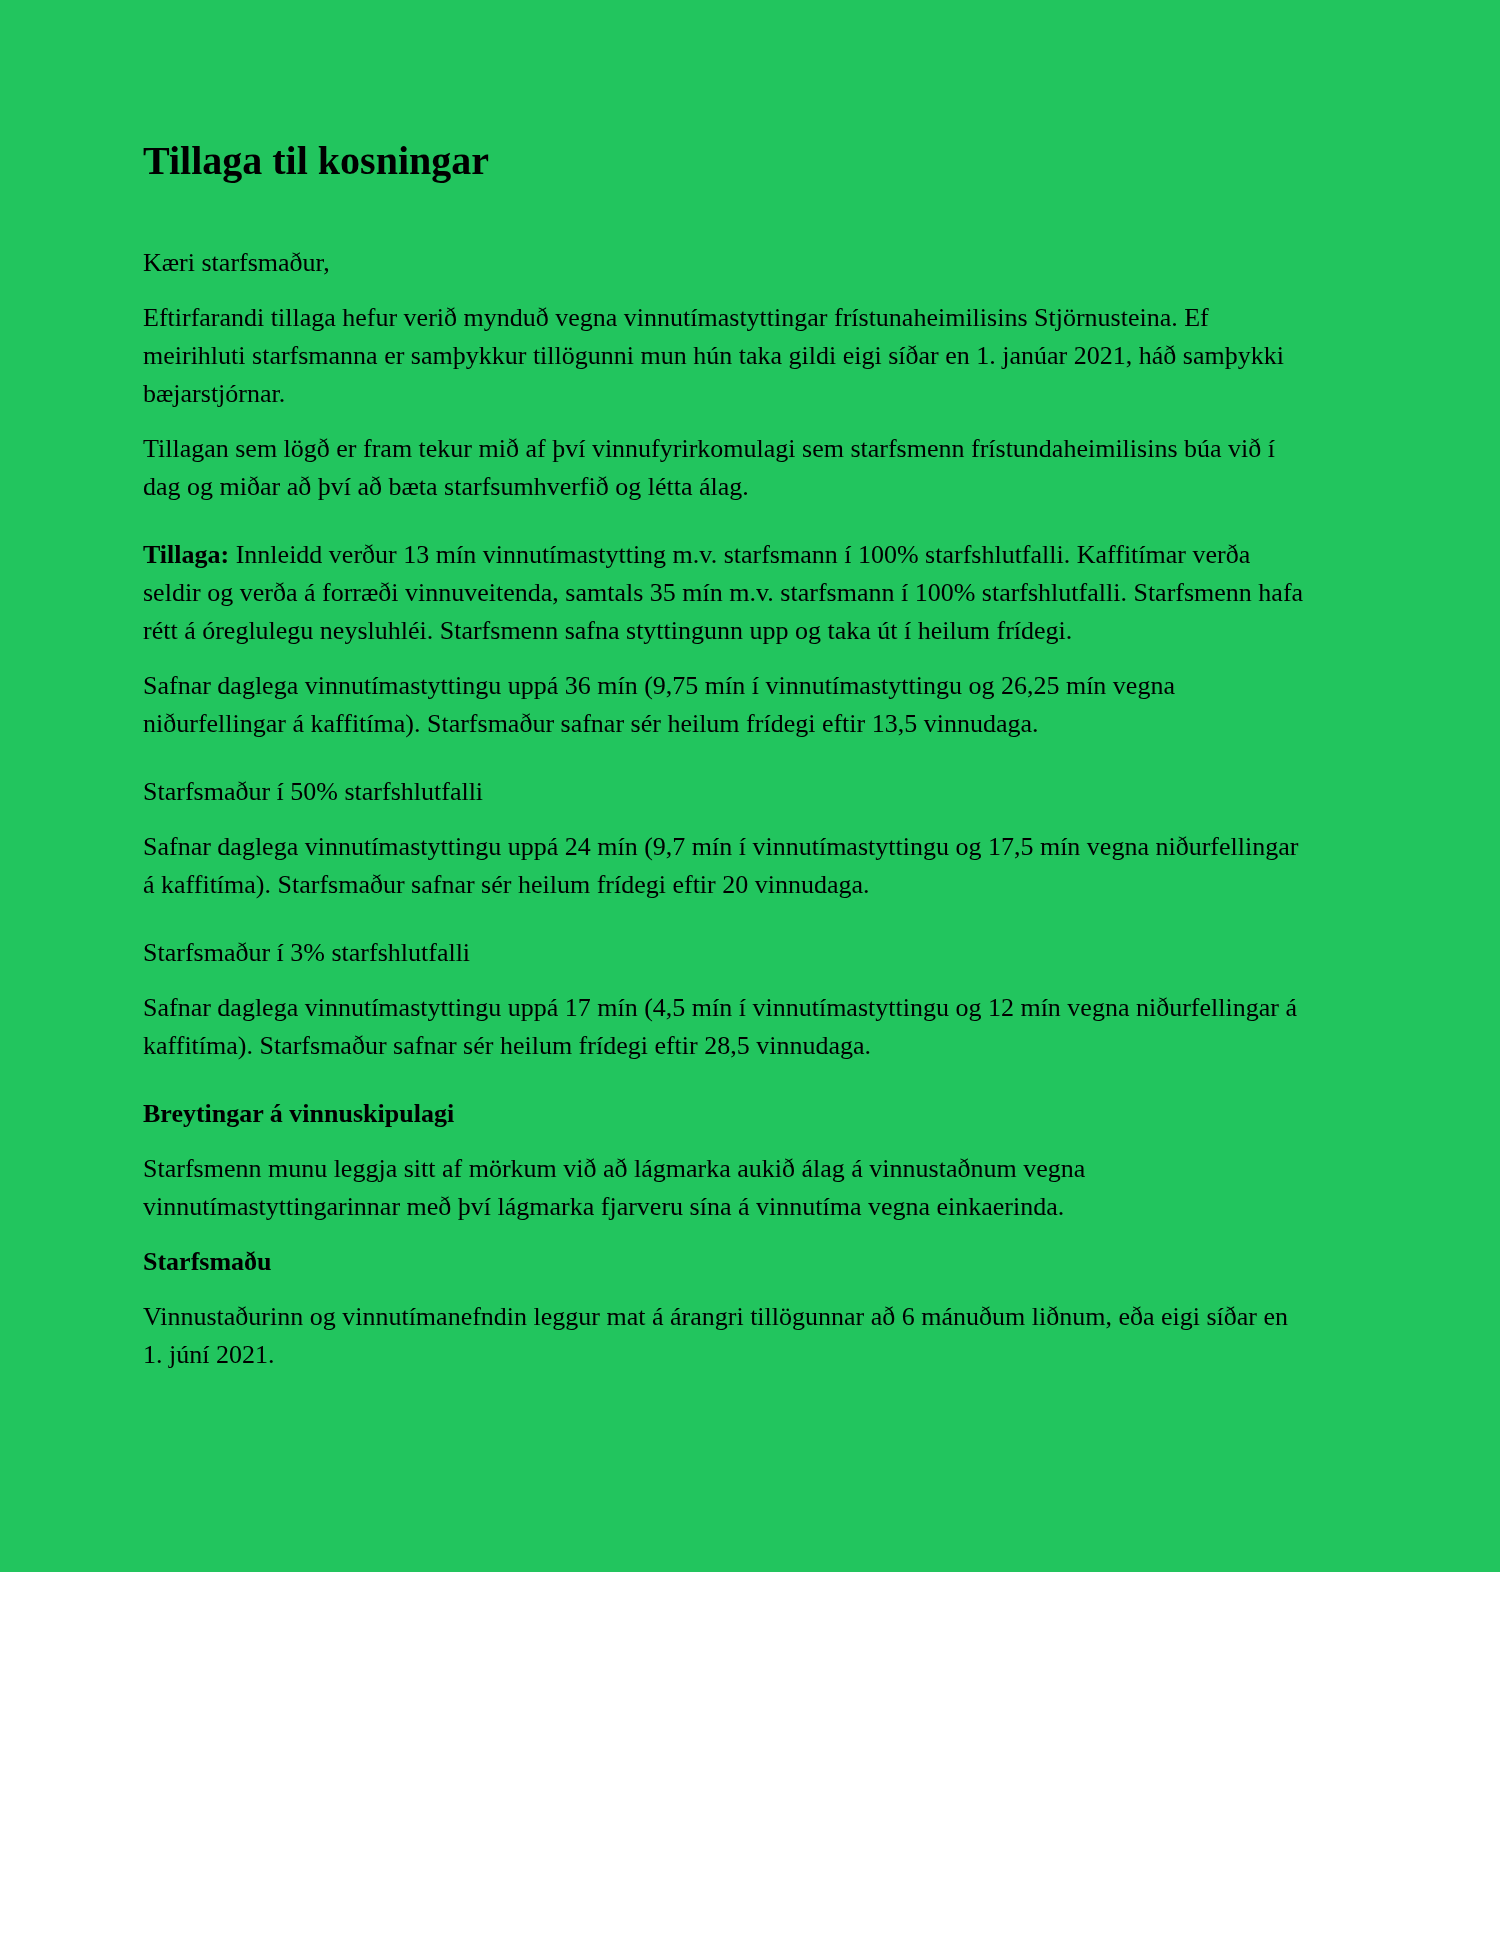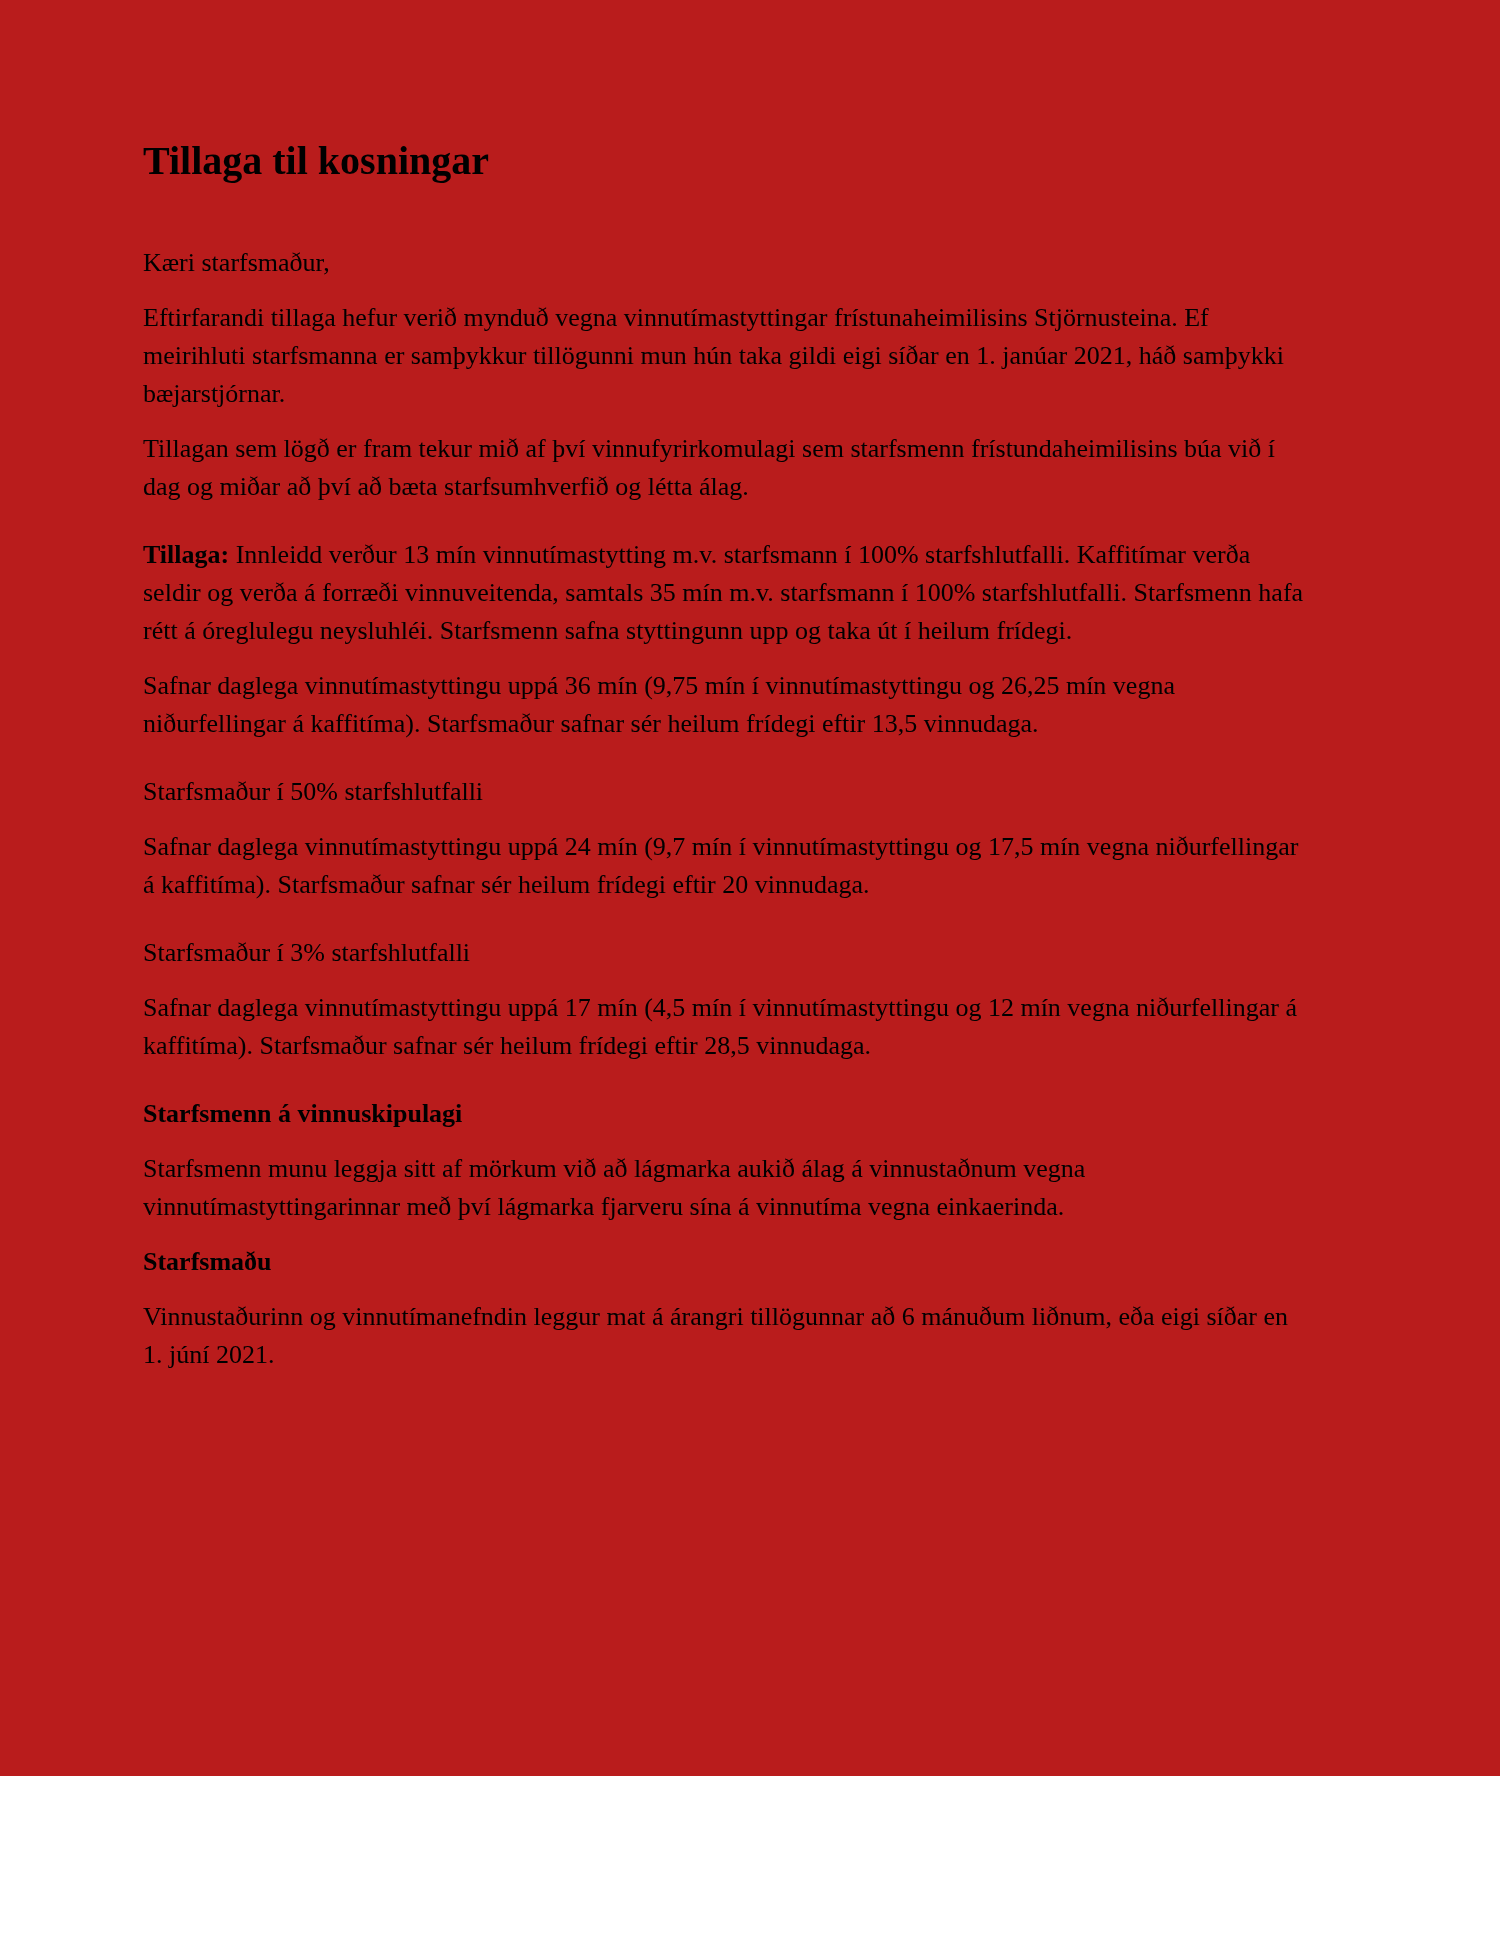--- a/index.html
+++ b/index.html
@@ -12,23 +12,23 @@
     height: 1942px;
     font-family: "Liberation Serif", "DejaVu Serif", serif;
     font-size: 26px;
     line-height: 38px;
     color: #000000;
     overflow: hidden;
   }
   .page {
     box-sizing: border-box;
     width: 1500px;
-    height: 1776px;
+    height: 1572px;
     padding: 136px 0 0 143px;
-    background: #b91c1c;
+    background: #22c55e;
   }
   .content {
     width: 1165px;
   }
   .doc-title {
     font-size: 40px;
     line-height: 50px;
     font-weight: bold;
     margin: 0 0 58px 0;
   }
@@ -63,21 +63,21 @@
     <p>Safnar daglega vinnutímastyttingu uppá 36 mín (9,75 mín í vinnutímastyttingu og 26,25 mín vegna niðurfellingar á kaffitíma). Starfsmaður safnar sér heilum frídegi eftir 13,5 vinnudaga.</p>
 
     <p class="blank-before">Starfsmaður í 50% starfshlutfalli</p>
 
     <p>Safnar daglega vinnutímastyttingu uppá 24 mín (9,7 mín í vinnutímastyttingu og 17,5 mín vegna niðurfellingar á kaffitíma). Starfsmaður safnar sér heilum frídegi eftir 20 vinnudaga.</p>
 
     <p class="blank-before">Starfsmaður í 3% starfshlutfalli</p>
 
     <p>Safnar daglega vinnutímastyttingu uppá 17 mín (4,5 mín í vinnutímastyttingu og 12 mín vegna niðurfellingar á kaffitíma). Starfsmaður safnar sér heilum frídegi eftir 28,5 vinnudaga.</p>
 
-    <p class="bold blank-before">Starfsmenn á vinnuskipulagi</p>
+    <p class="bold blank-before">Breytingar á vinnuskipulagi</p>
 
     <p>Starfsmenn munu leggja sitt af mörkum við að lágmarka aukið álag á vinnustaðnum vegna vinnutímastyttingarinnar með því lágmarka fjarveru sína á vinnutíma vegna einkaerinda.</p>
 
     <p class="bold">Starfsmaðu</p>
 
     <p>Vinnustaðurinn og vinnutímanefndin leggur mat á árangri tillögunnar að 6 mánuðum liðnum, eða eigi síðar en 1. júní 2021.</p>
 
   </div>
 </div>
 

